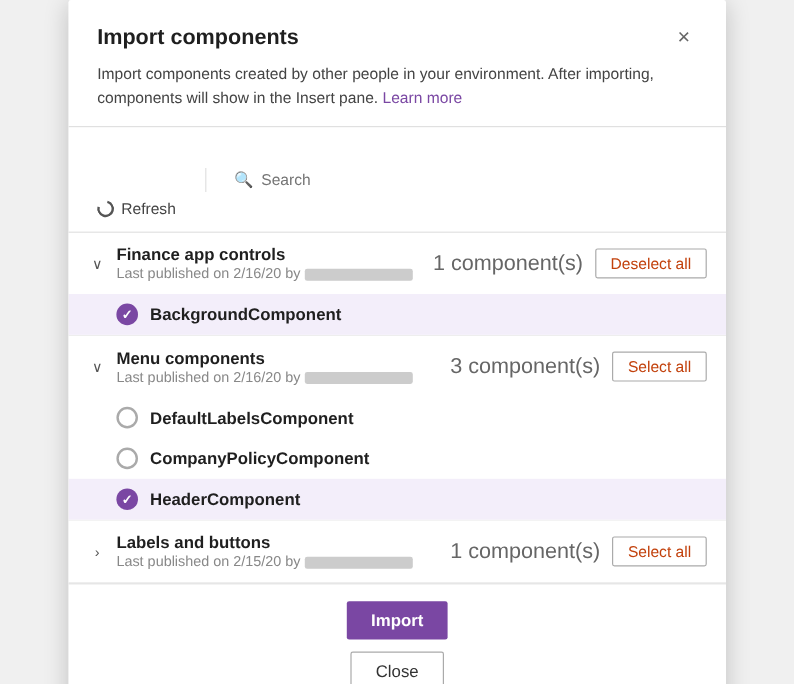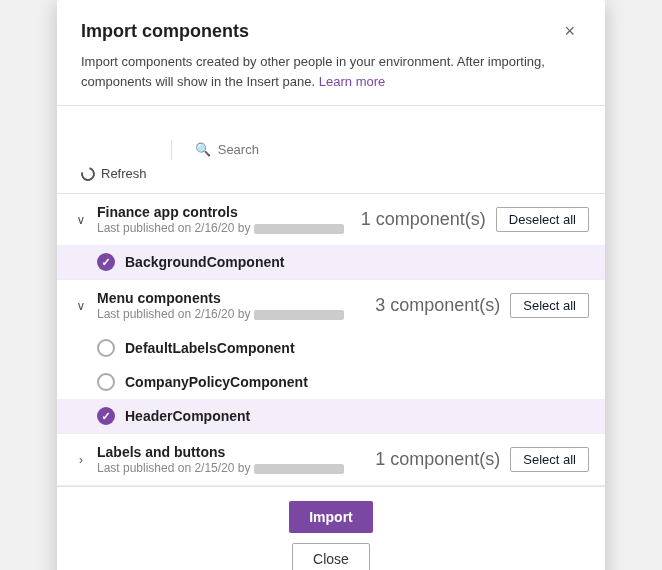--- a/index.html
+++ b/index.html
@@ -146,21 +146,21 @@
       font-size: 18px;
       color: #666;
     }
     .action-btn {
       border: 1px solid #aaa;
       background: #fff;
       padding: 4px 12px;
       font-size: 13px;
       cursor: pointer;
       border-radius: 2px;
-      color: #0f172a;
+      color: #c2410c;
       white-space: nowrap;
     }
     .component-item {
       display: flex;
       align-items: center;
       padding: 8px 16px 8px 40px;
       gap: 10px;
       background: #fff;
     }
     .component-item.selected {

